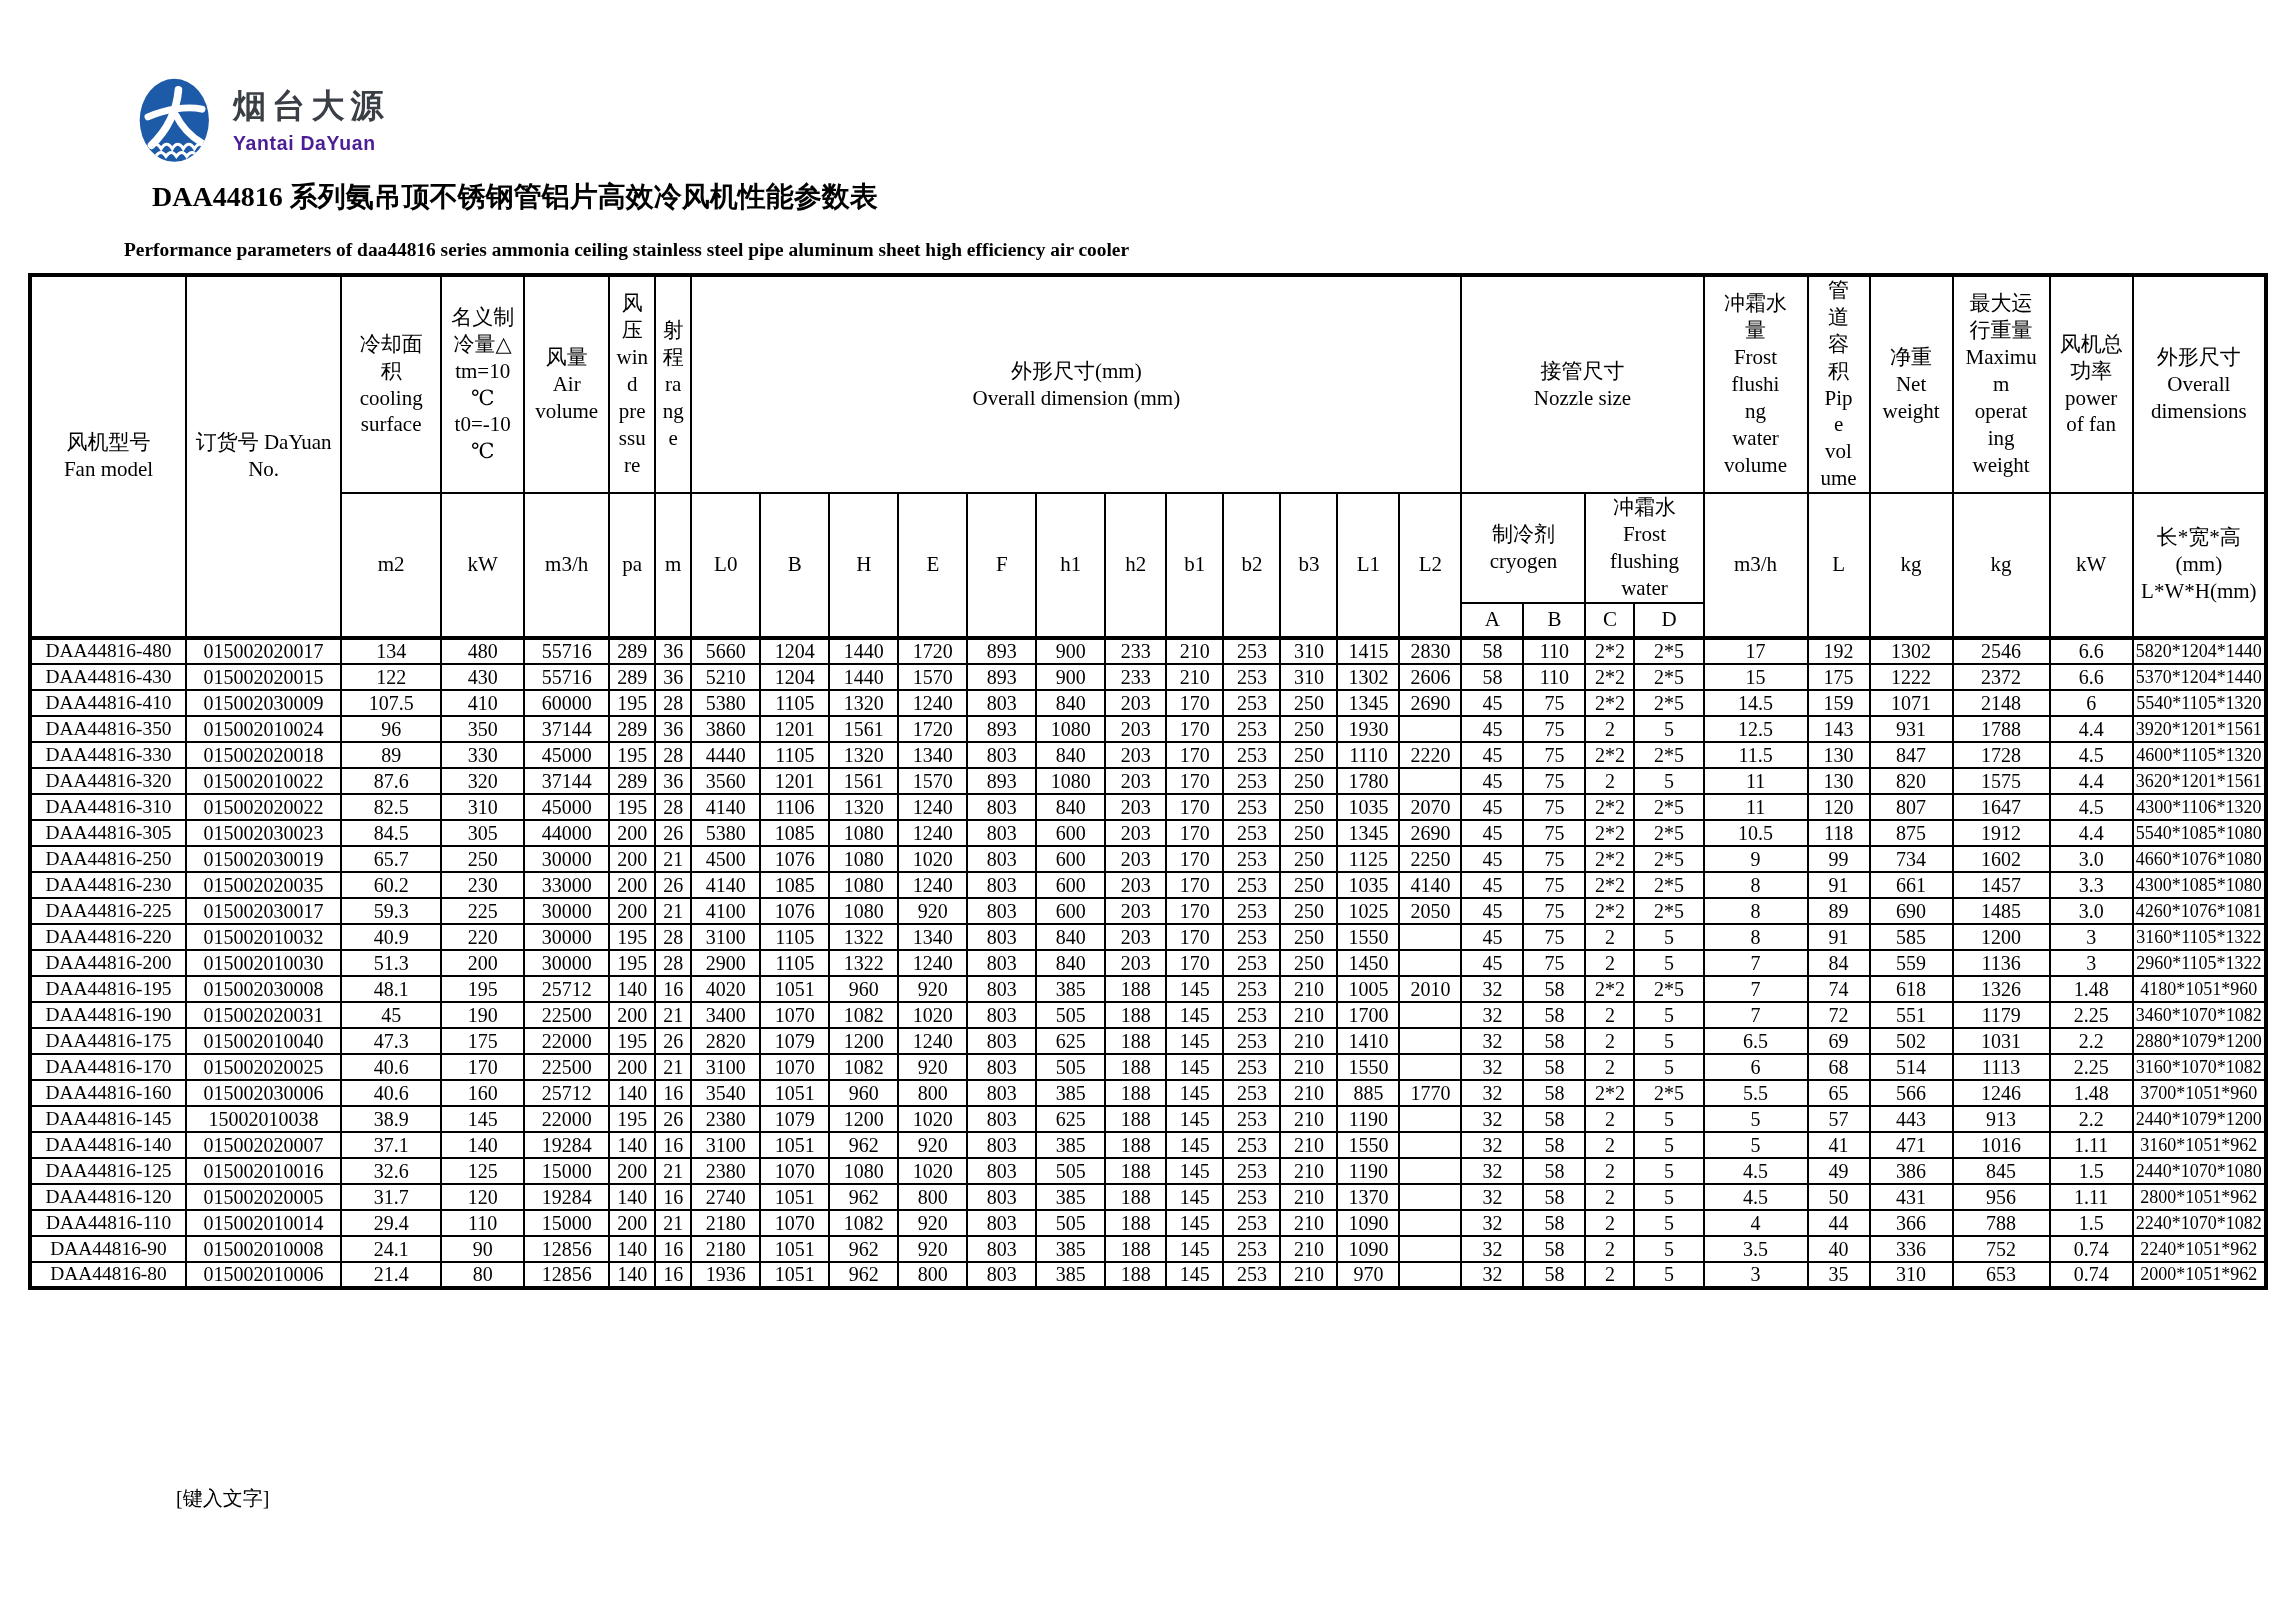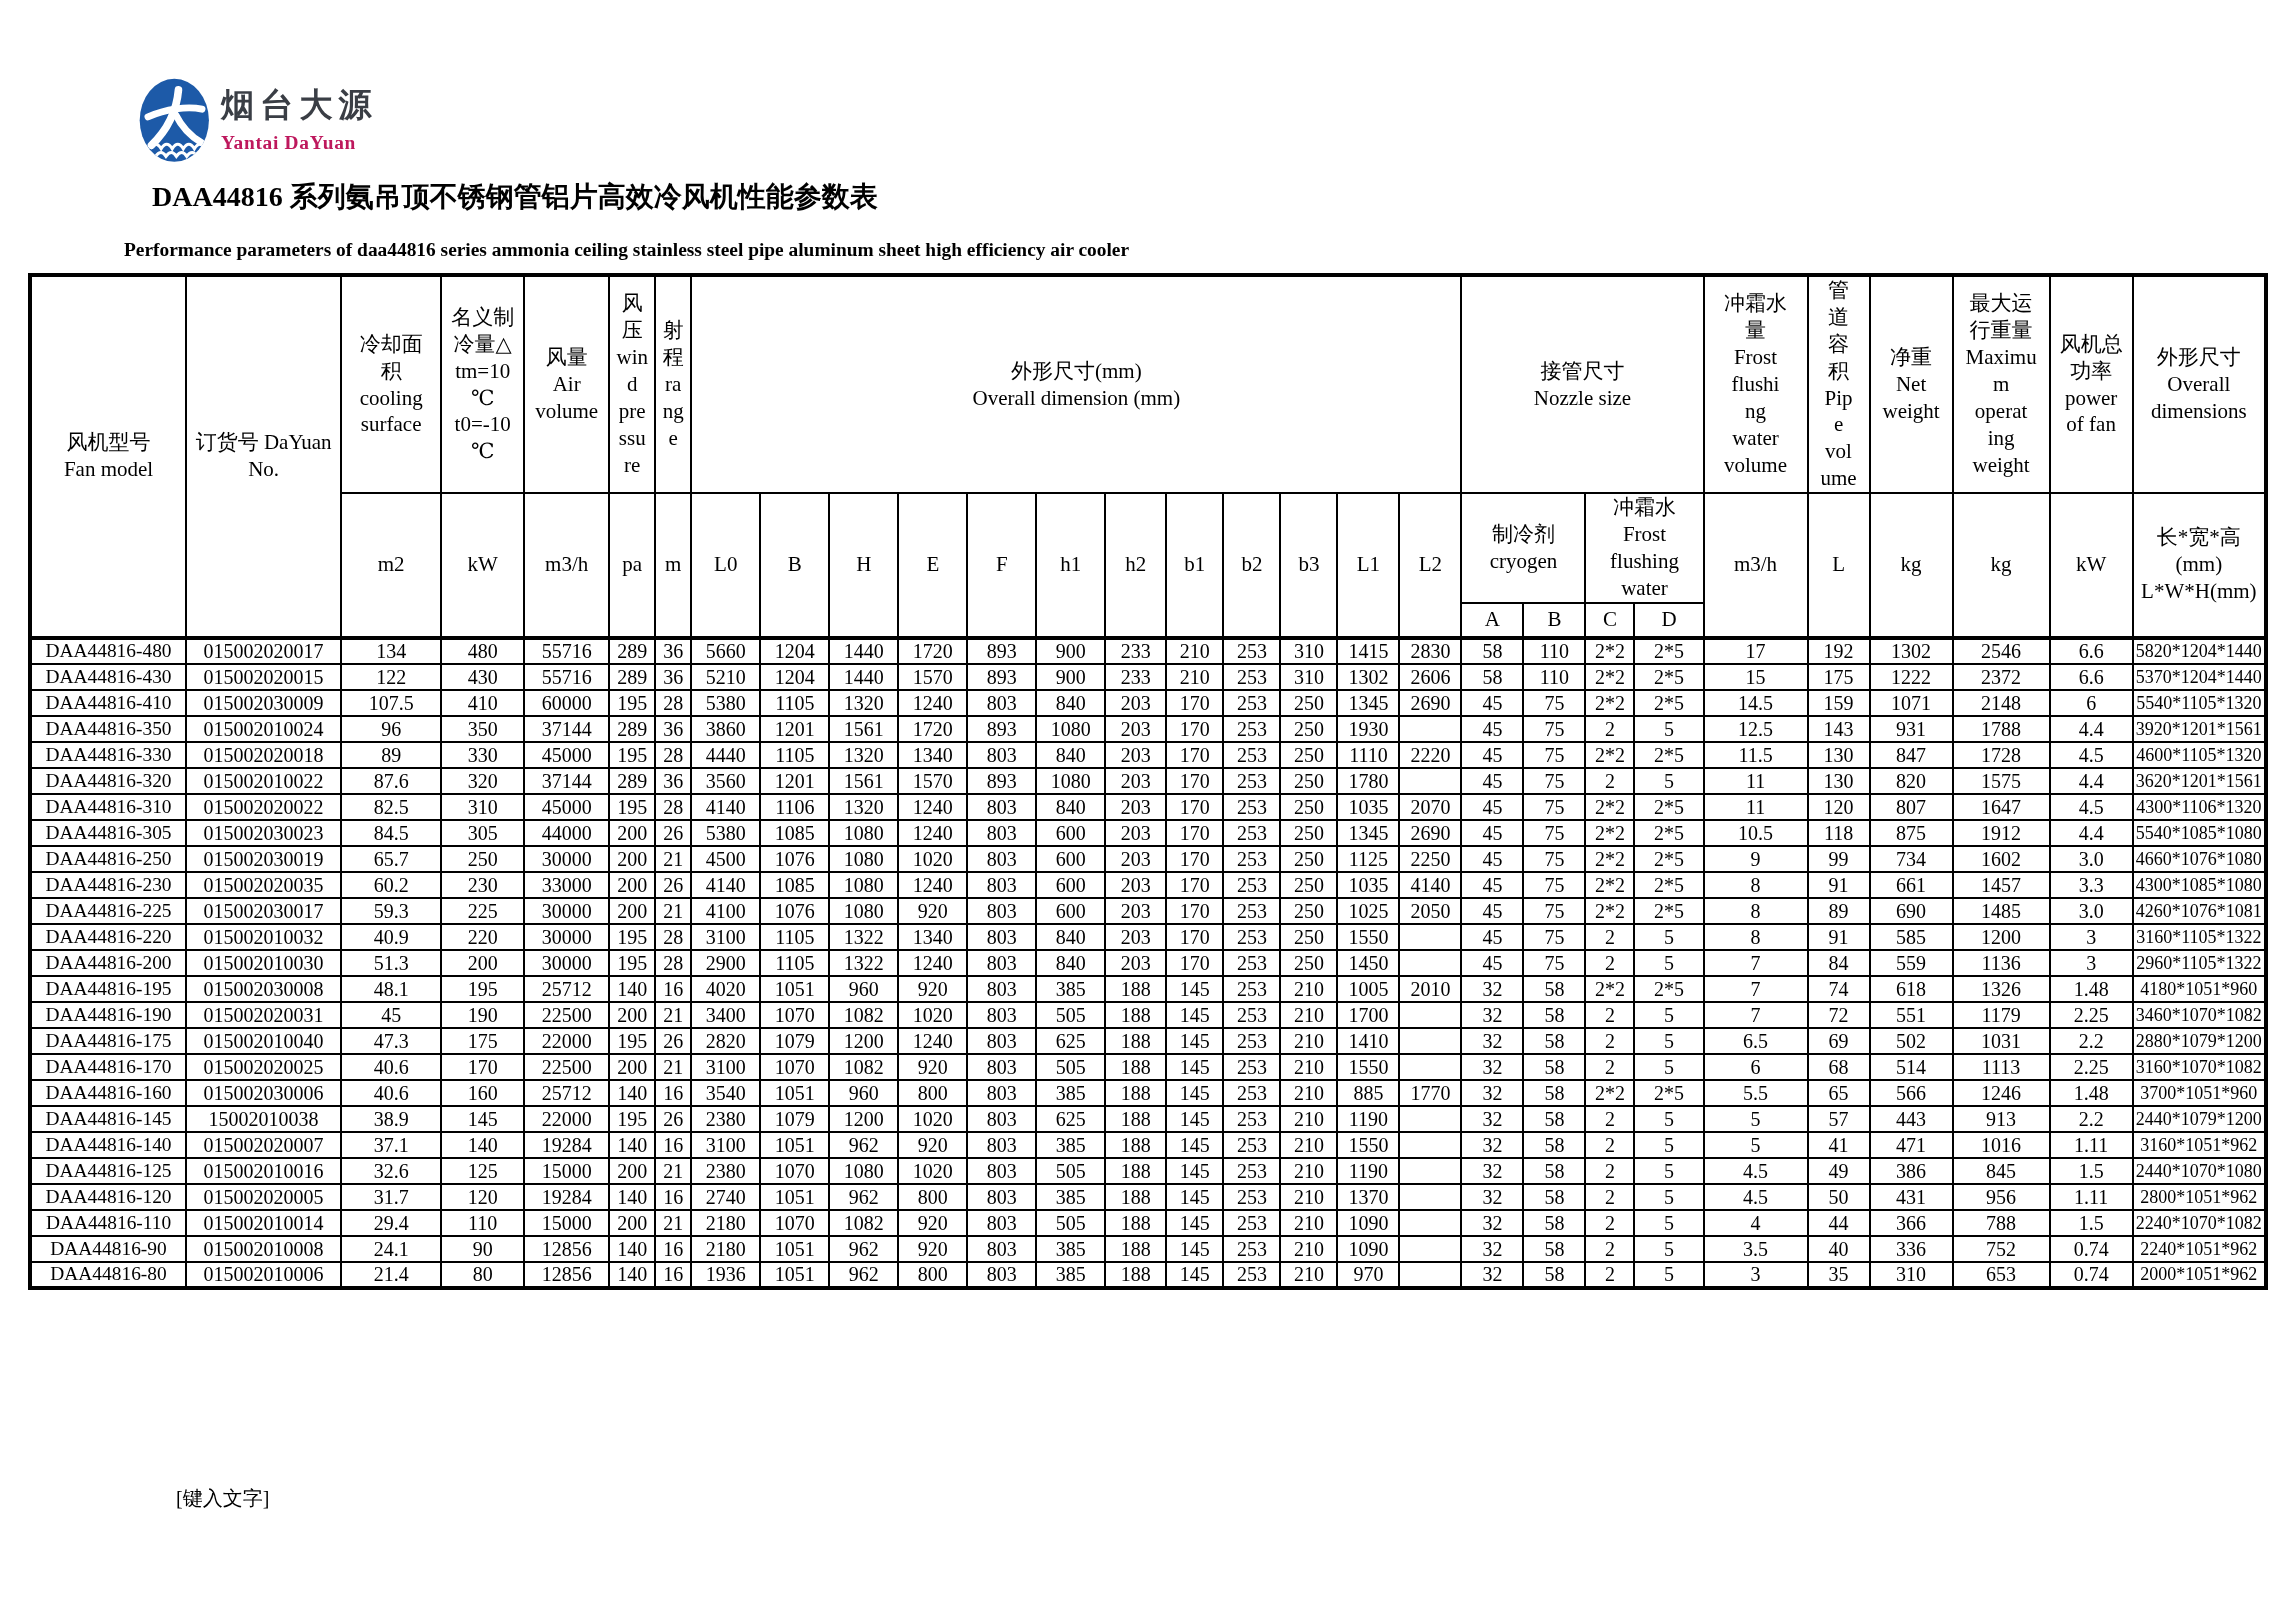--- a/index.html
+++ b/index.html
@@ -3,23 +3,23 @@
 <meta charset="utf-8">
 <style>
   html,body { margin:0; padding:0; }
   body {
     width:2295px; height:1624px; background:#ffffff; position:relative;
     font-family:"Liberation Serif","DejaVu Serif",serif; color:#000;
     overflow:hidden;
   }
   .logo-wrap { position:absolute; left:139px; top:78px; width:389px; height:90px; }
   .logo-mark { position:absolute; left:0; top:0; }
-  .logo-textblock { position:absolute; left:82px; top:11px; font-family:Liberation Serif, serif; }
+  .logo-textblock { position:absolute; left:94px; top:11px; font-family:Liberation Sans, sans-serif; }
   .logo-cn { font-size:33px; font-weight:bold; color:#3a3e45; letter-spacing:6.2px; line-height:1; white-space:nowrap; }
-  .logo-en { font-size:19.4px; font-weight:bold; color:#be185d; margin-top:9.7px; letter-spacing:0.7px; white-space:nowrap; }
+  .logo-en { font-size:19.4px; font-weight:bold; color:#4c1d95; margin-top:9.7px; letter-spacing:0.7px; white-space:nowrap; }
   .doc-title { position:absolute; left:152px; top:178px; font-size:28px; font-weight:bold; white-space:nowrap; }
   .doc-subtitle { position:absolute; left:124px; top:239px; font-size:19.4px; font-weight:bold; white-space:nowrap; }
   .main-table {
     position:absolute; left:28px; top:273px; width:2240px;
     border-collapse:collapse; table-layout:fixed;
     border:4.2px solid #000;
   }
   .main-table th, .main-table td {
     border:2.1px solid #000; text-align:center; vertical-align:middle;
     padding:0; font-weight:normal; overflow:hidden;

